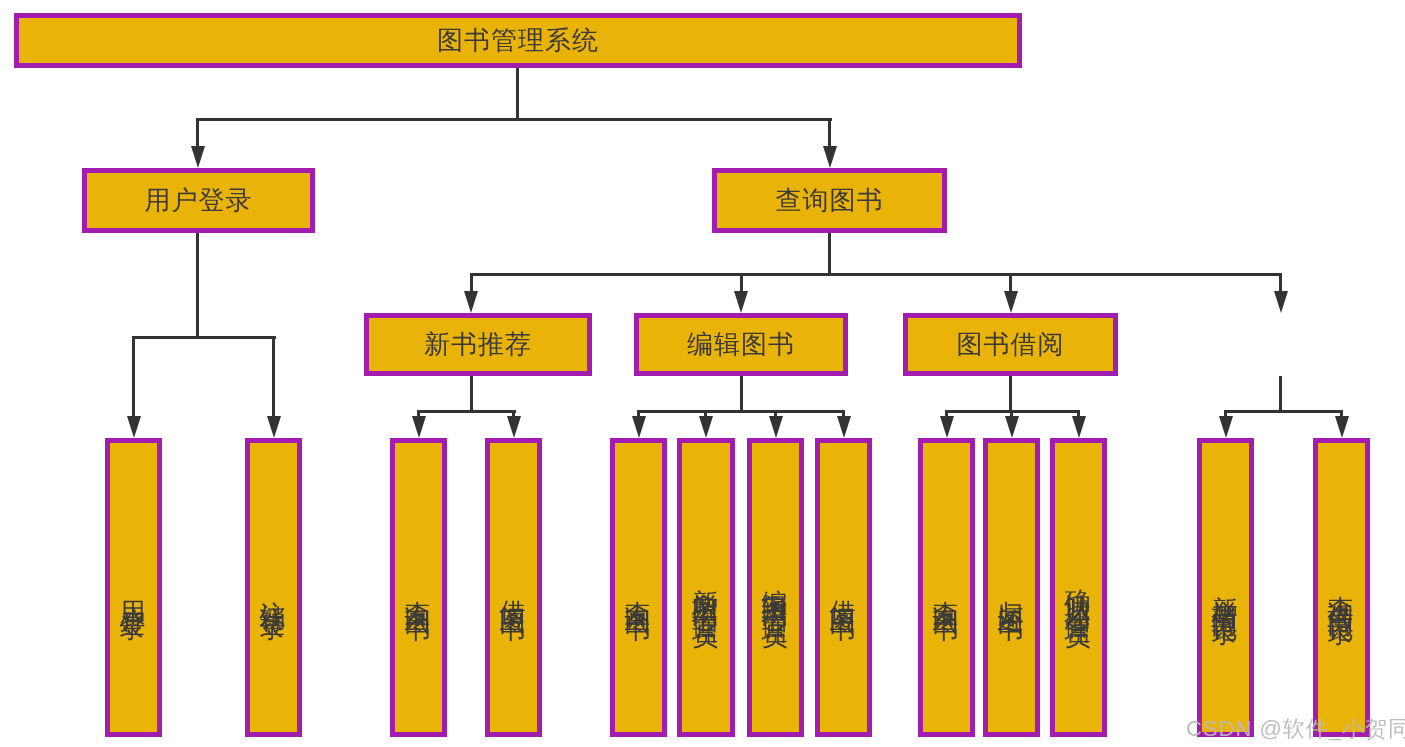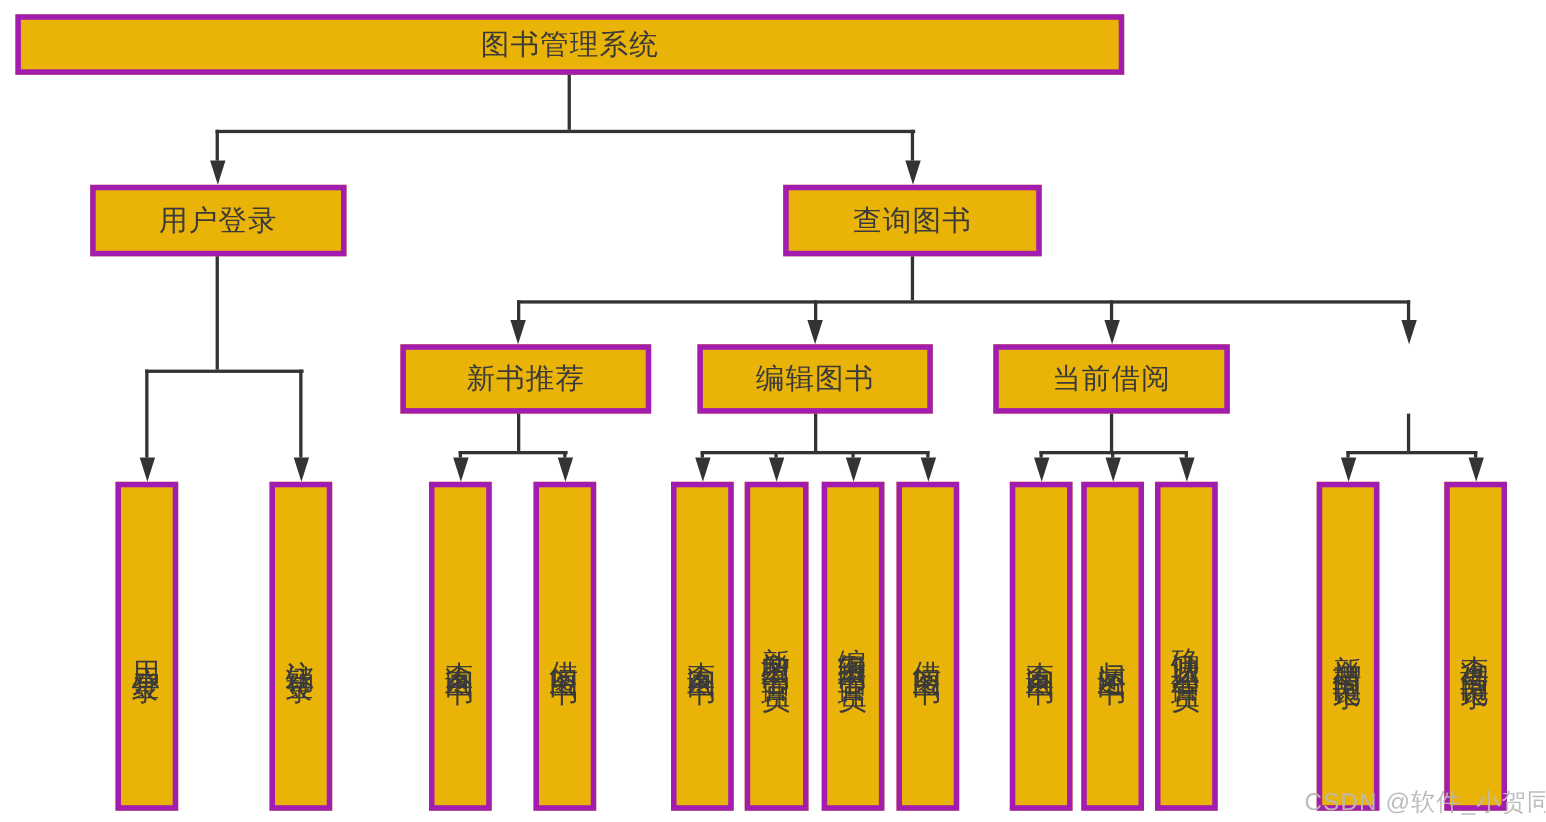--- a/index.html
+++ b/index.html
@@ -43,21 +43,21 @@
     <span class="hlabel">查询图书</span>
   </div>
 
   <div class="box" style="left:364px;top:313px;width:228px;height:63px;">
     <span class="hlabel">新书推荐</span>
   </div>
   <div class="box" style="left:634px;top:313px;width:214px;height:63px;">
     <span class="hlabel">编辑图书</span>
   </div>
   <div class="box" style="left:903px;top:313px;width:215px;height:63px;">
-    <span class="hlabel">当前借阅</span>
+    <span class="hlabel">图书借阅</span>
   </div>
 
   <div class="box vbox" style="left:105px;top:438px;width:57px;height:299px;">
     <span>用户登录</span>
   </div>
   <div class="box vbox" style="left:245px;top:438px;width:57px;height:299px;">
     <span>注销登录</span>
   </div>
 
   <div class="box vbox" style="left:390px;top:438px;width:57px;height:299px;">

